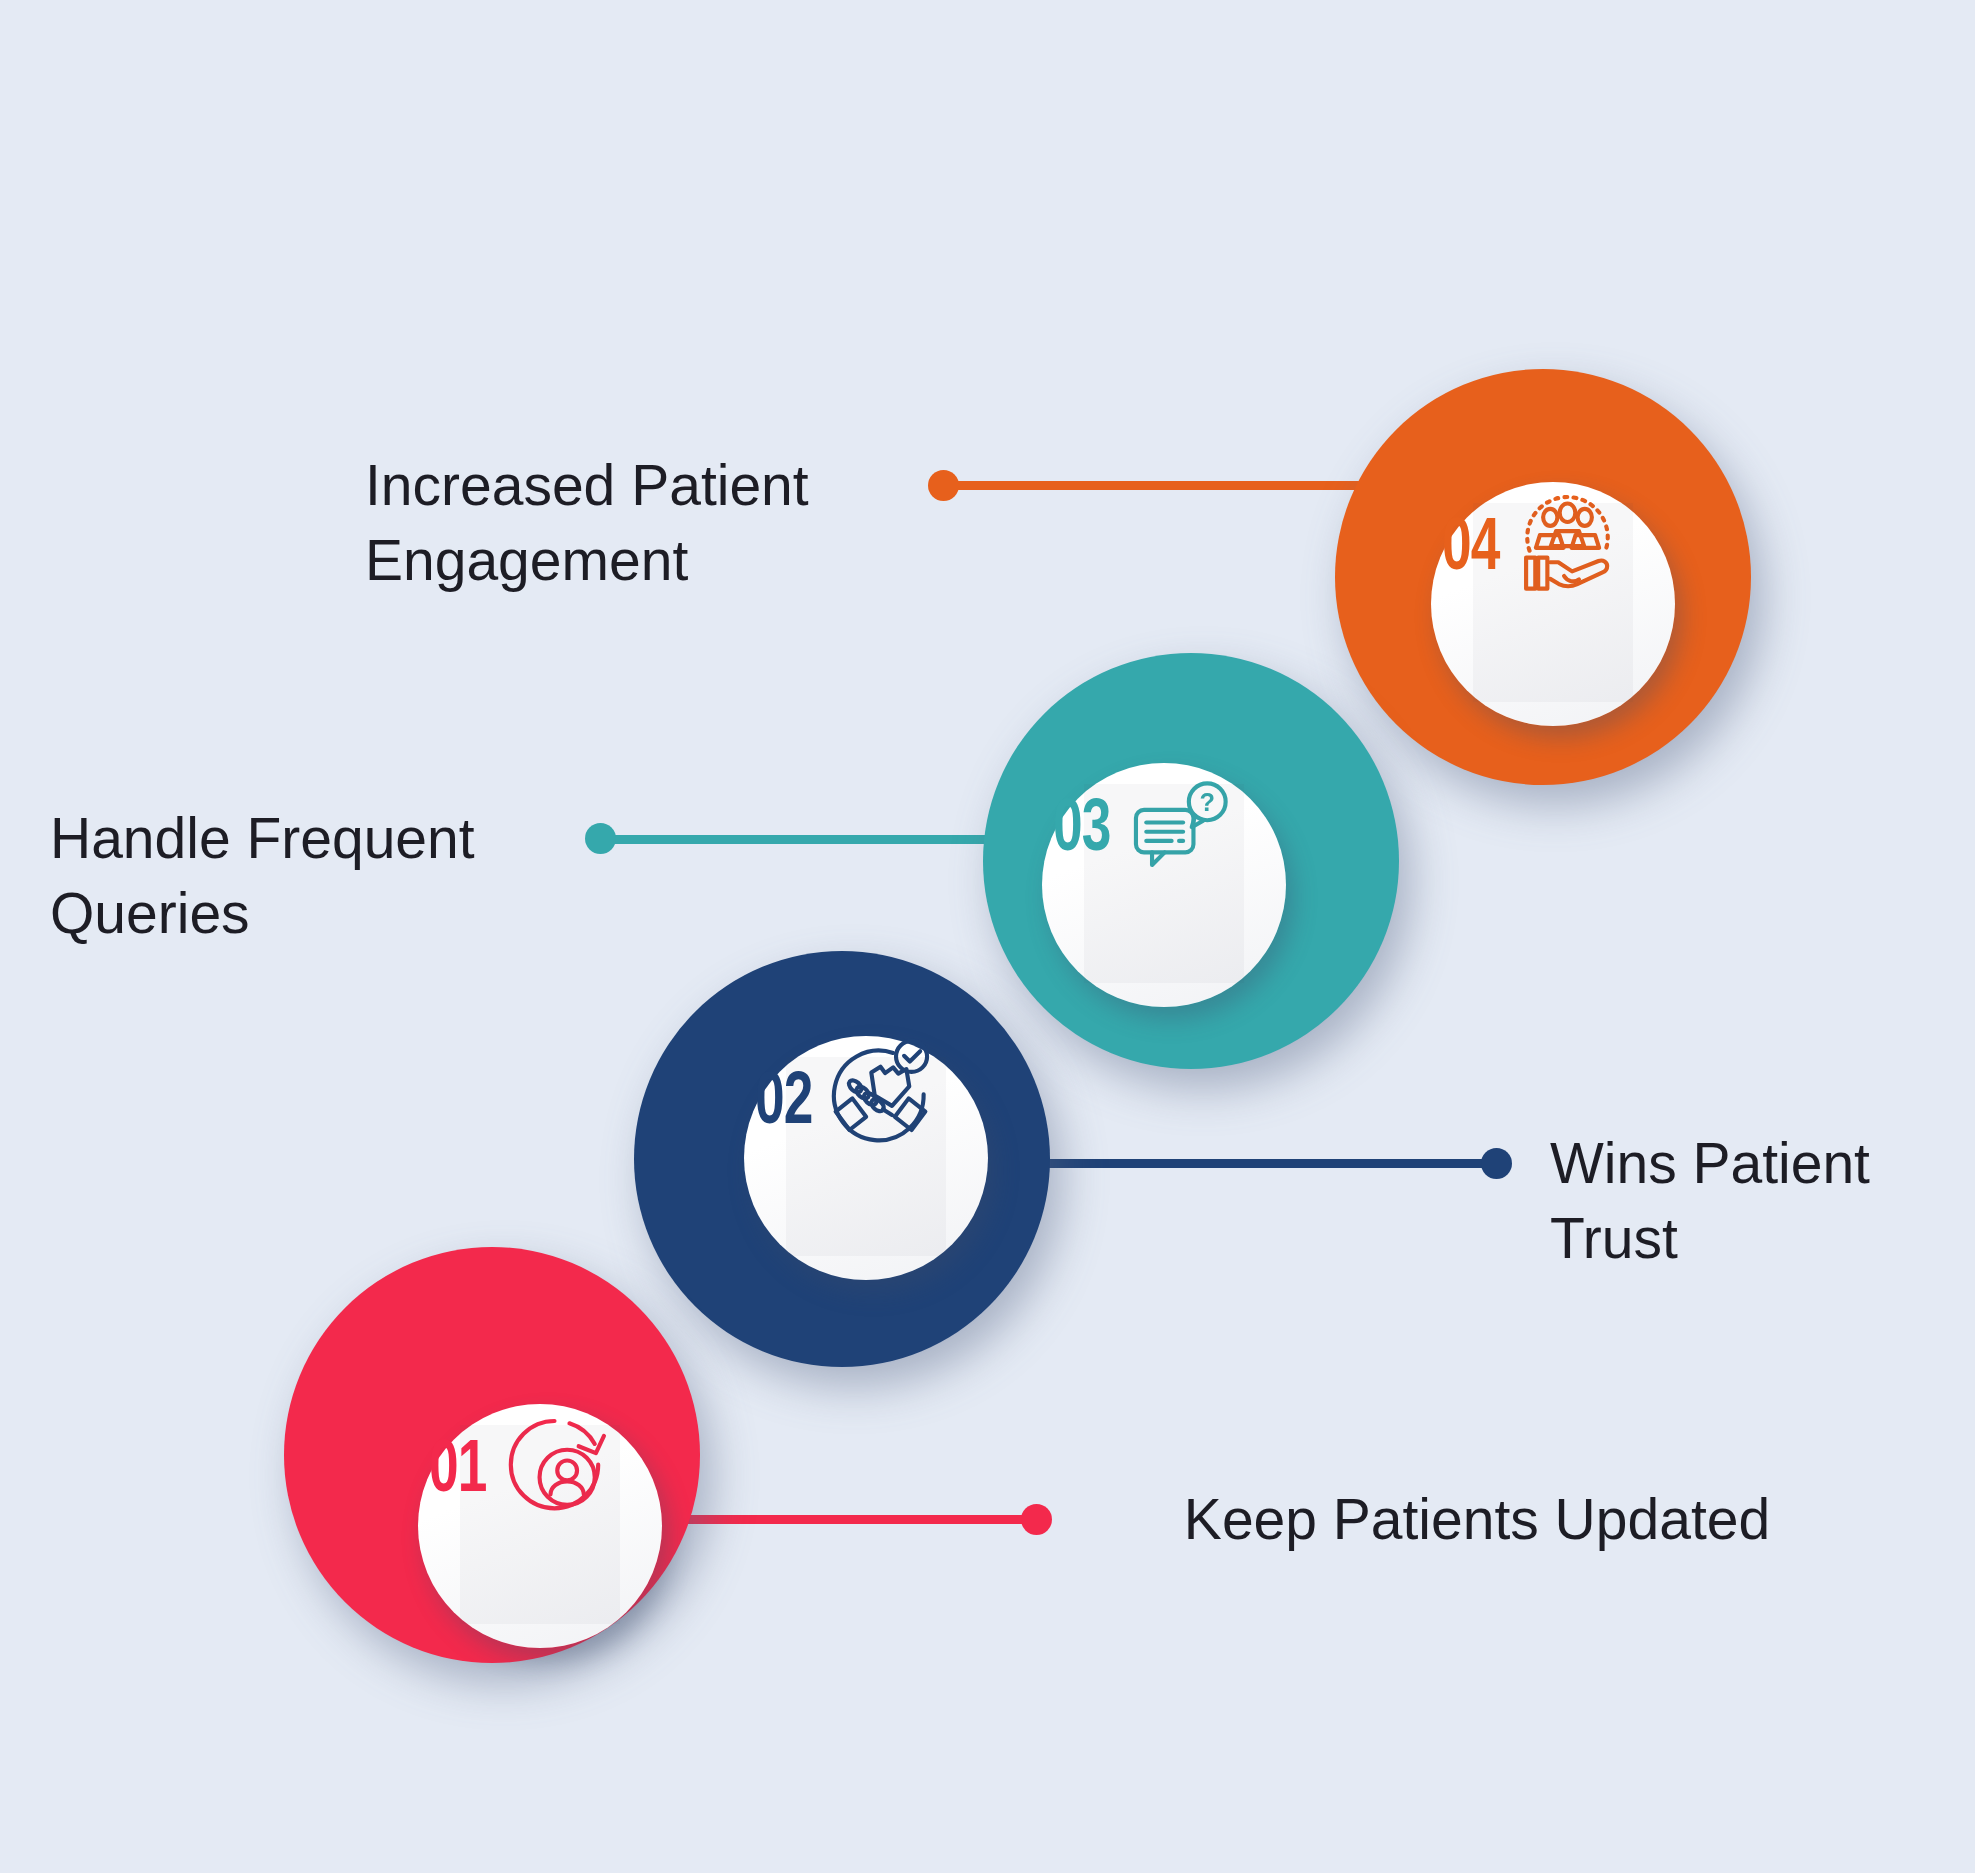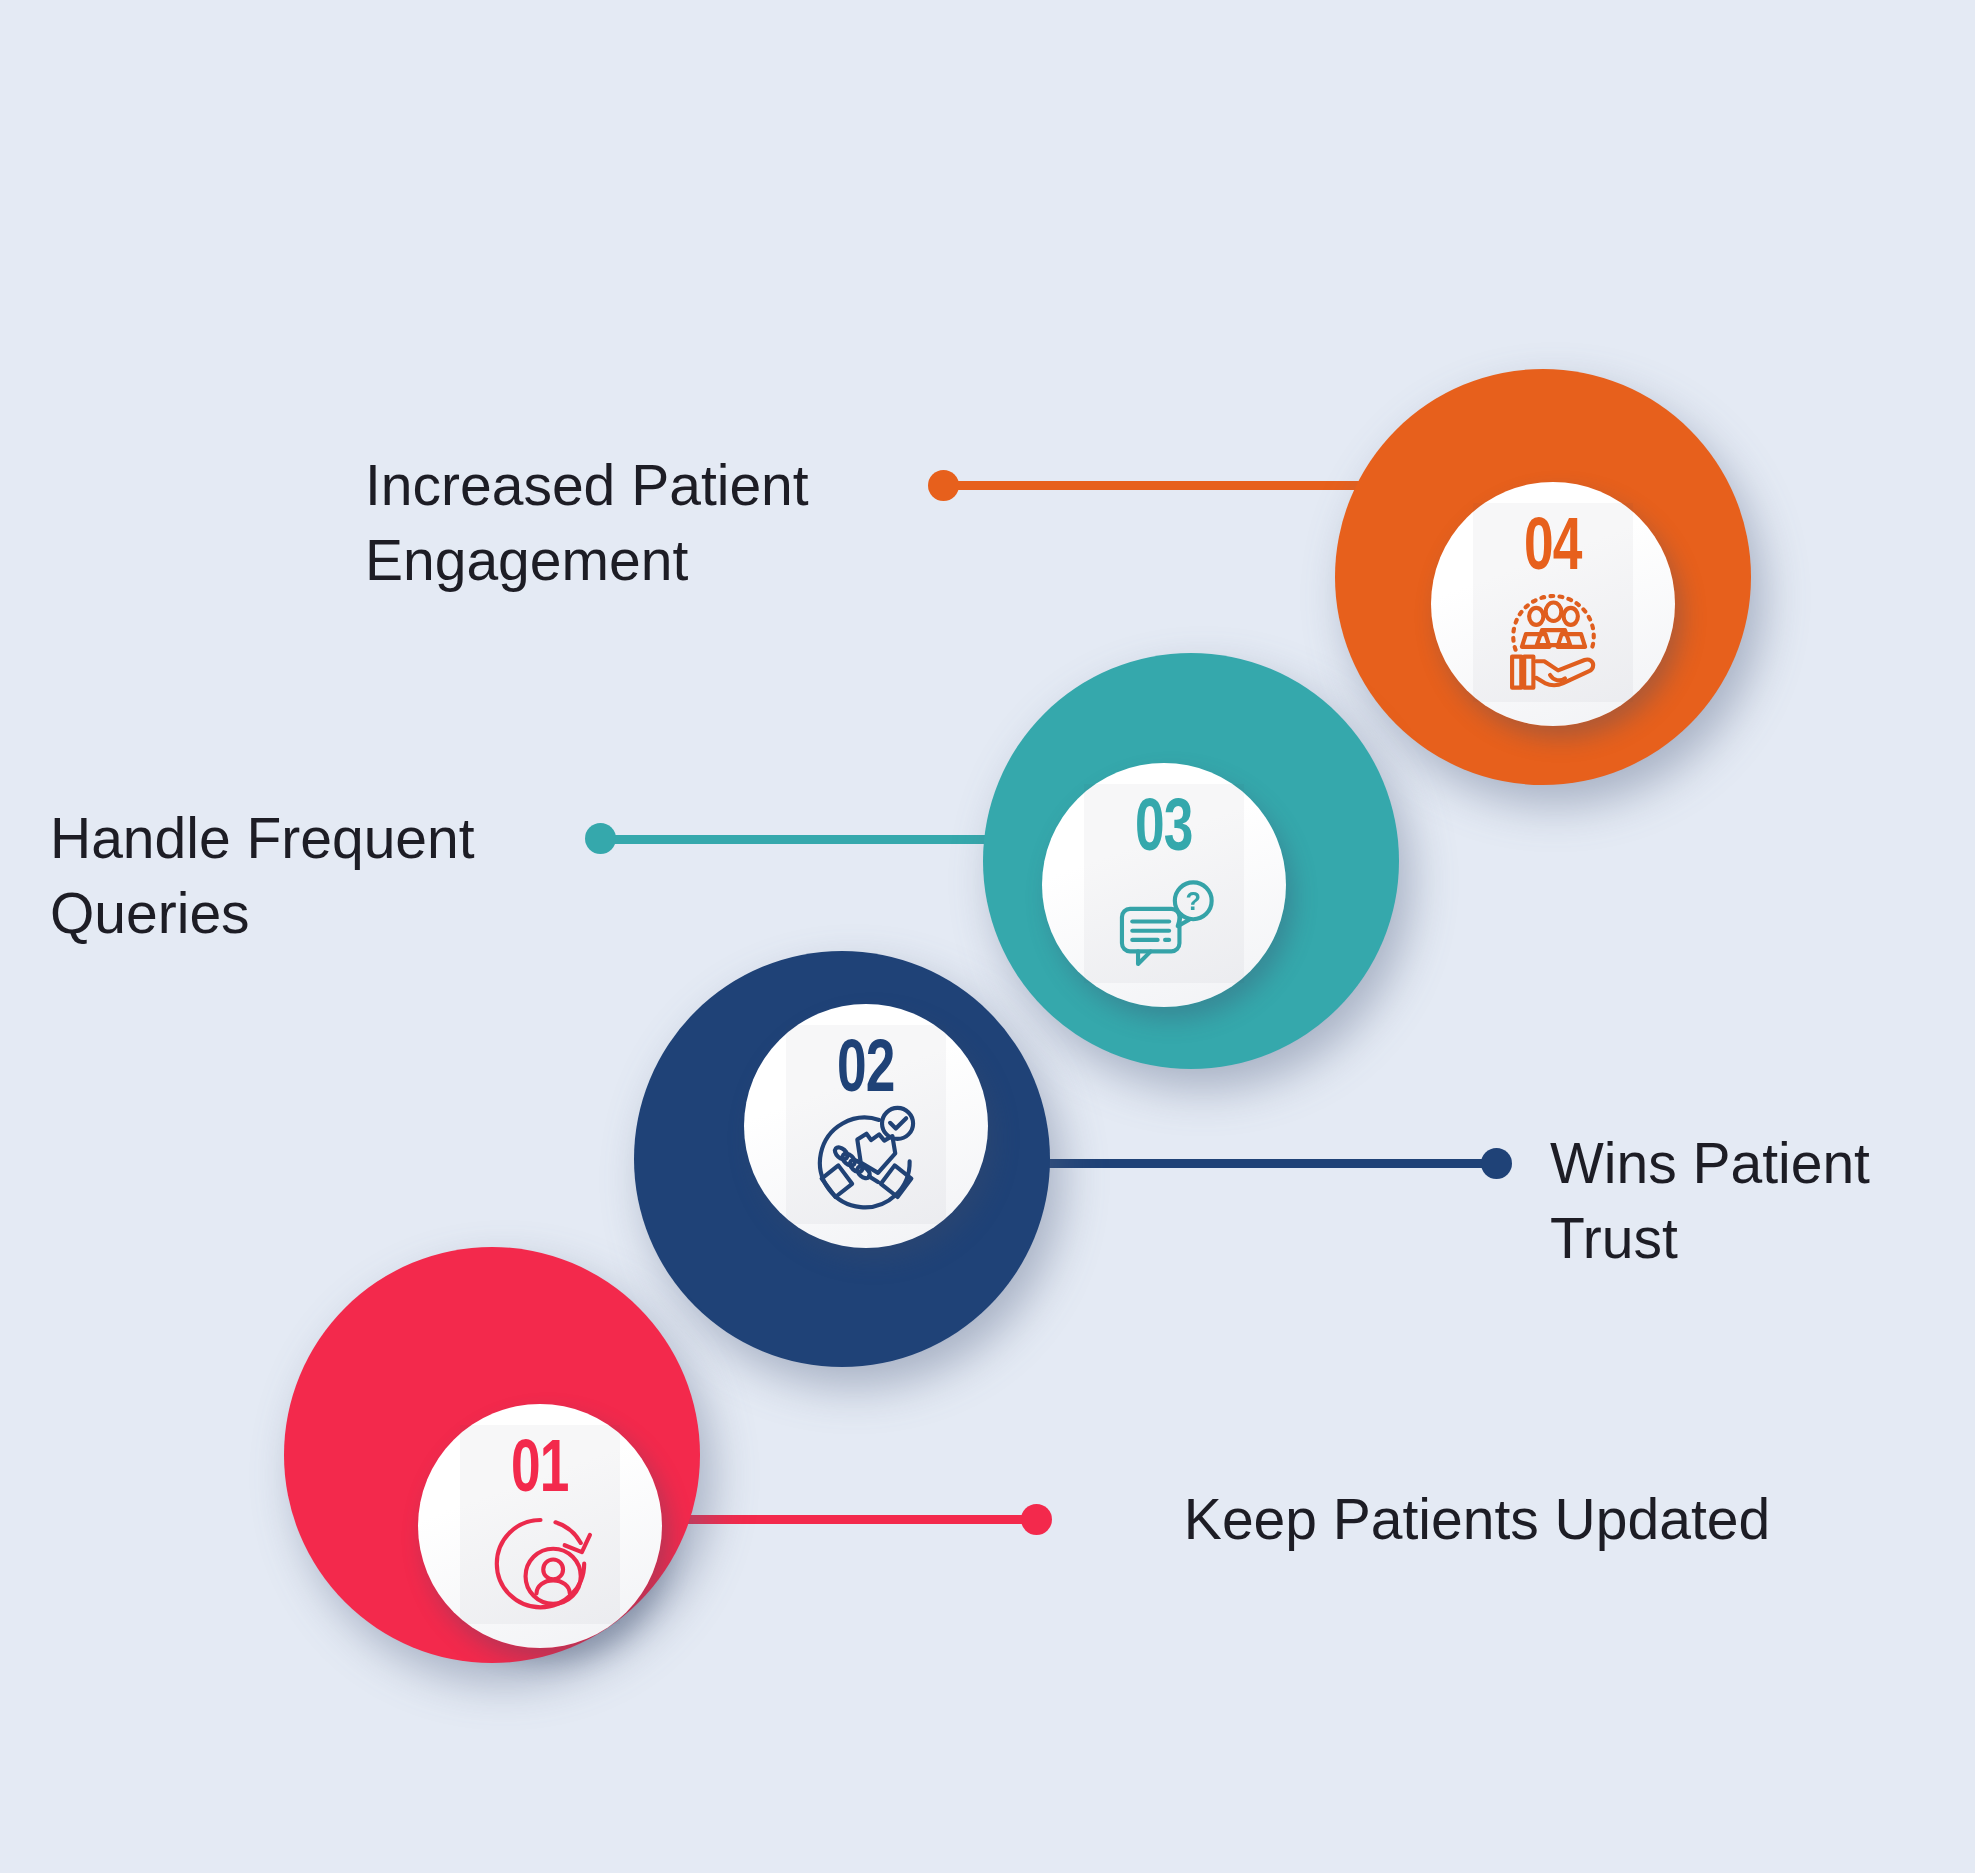--- a/index.html
+++ b/index.html
@@ -16,21 +16,21 @@
   .s4{z-index:1;} .s3{z-index:2;} .s2{z-index:3;} .s1{z-index:4;}
 
   .big{
     position:absolute;width:416px;height:416px;border-radius:50%;
     background:var(--c);z-index:3;
     box-shadow:12.6px 20.3px 44px rgba(88,102,134,.42);
   }
   .inner{
     position:absolute;width:244px;height:244px;border-radius:50%;
     background:linear-gradient(160deg,#ffffff 35%,#f1f2f5 100%);
-    z-index:4;display:flex;flex-direction:column;align-items:center;
+    z-index:4;display:flex;flex-direction:row;align-items:flex-start;
     box-shadow:7.7px 12.6px 23px rgba(60,75,105,.33);
   }
   .ph{
     position:absolute;top:21px;left:50%;transform:translateX(-50%);
     width:160px;height:199px;background:rgba(70,80,100,.045);
   }
   .num{
     margin-top:25px;height:74px;line-height:74px;
     font-size:74px;font-weight:bold;color:var(--c);
     transform:scaleX(.72);transform-origin:center;letter-spacing:-1.5px;
@@ -50,21 +50,21 @@
 
   
   .s1 .big{left:284px;top:1247px;}
   .s1 .inner{left:418px;top:1404px;}
   .s1 .line{left:668px;top:1515px;width:369px;}
   .s1 .dot{left:1021px;top:1504px;}
   .s1 .label{left:1090px;top:1482px;width:774px;text-align:center;}
 
   
   .s2 .big{left:634px;top:951px;}
-  .s2 .inner{left:744px;top:1004px;}
+  .s2 .inner{left:744px;top:1036px;}
   .s2 .line{left:1040px;top:1159px;width:457px;}
   .s2 .dot{left:1481px;top:1148px;}
   .s2 .label{left:1550px;top:1126px;width:435px;}
 
   
   .s3 .big{left:983px;top:653px;}
   .s3 .inner{left:1042px;top:763px;}
   .s3 .line{left:601px;top:835px;width:416px;}
   .s3 .dot{left:585px;top:823px;}
   .s3 .label{left:50px;top:801px;width:532px;}

